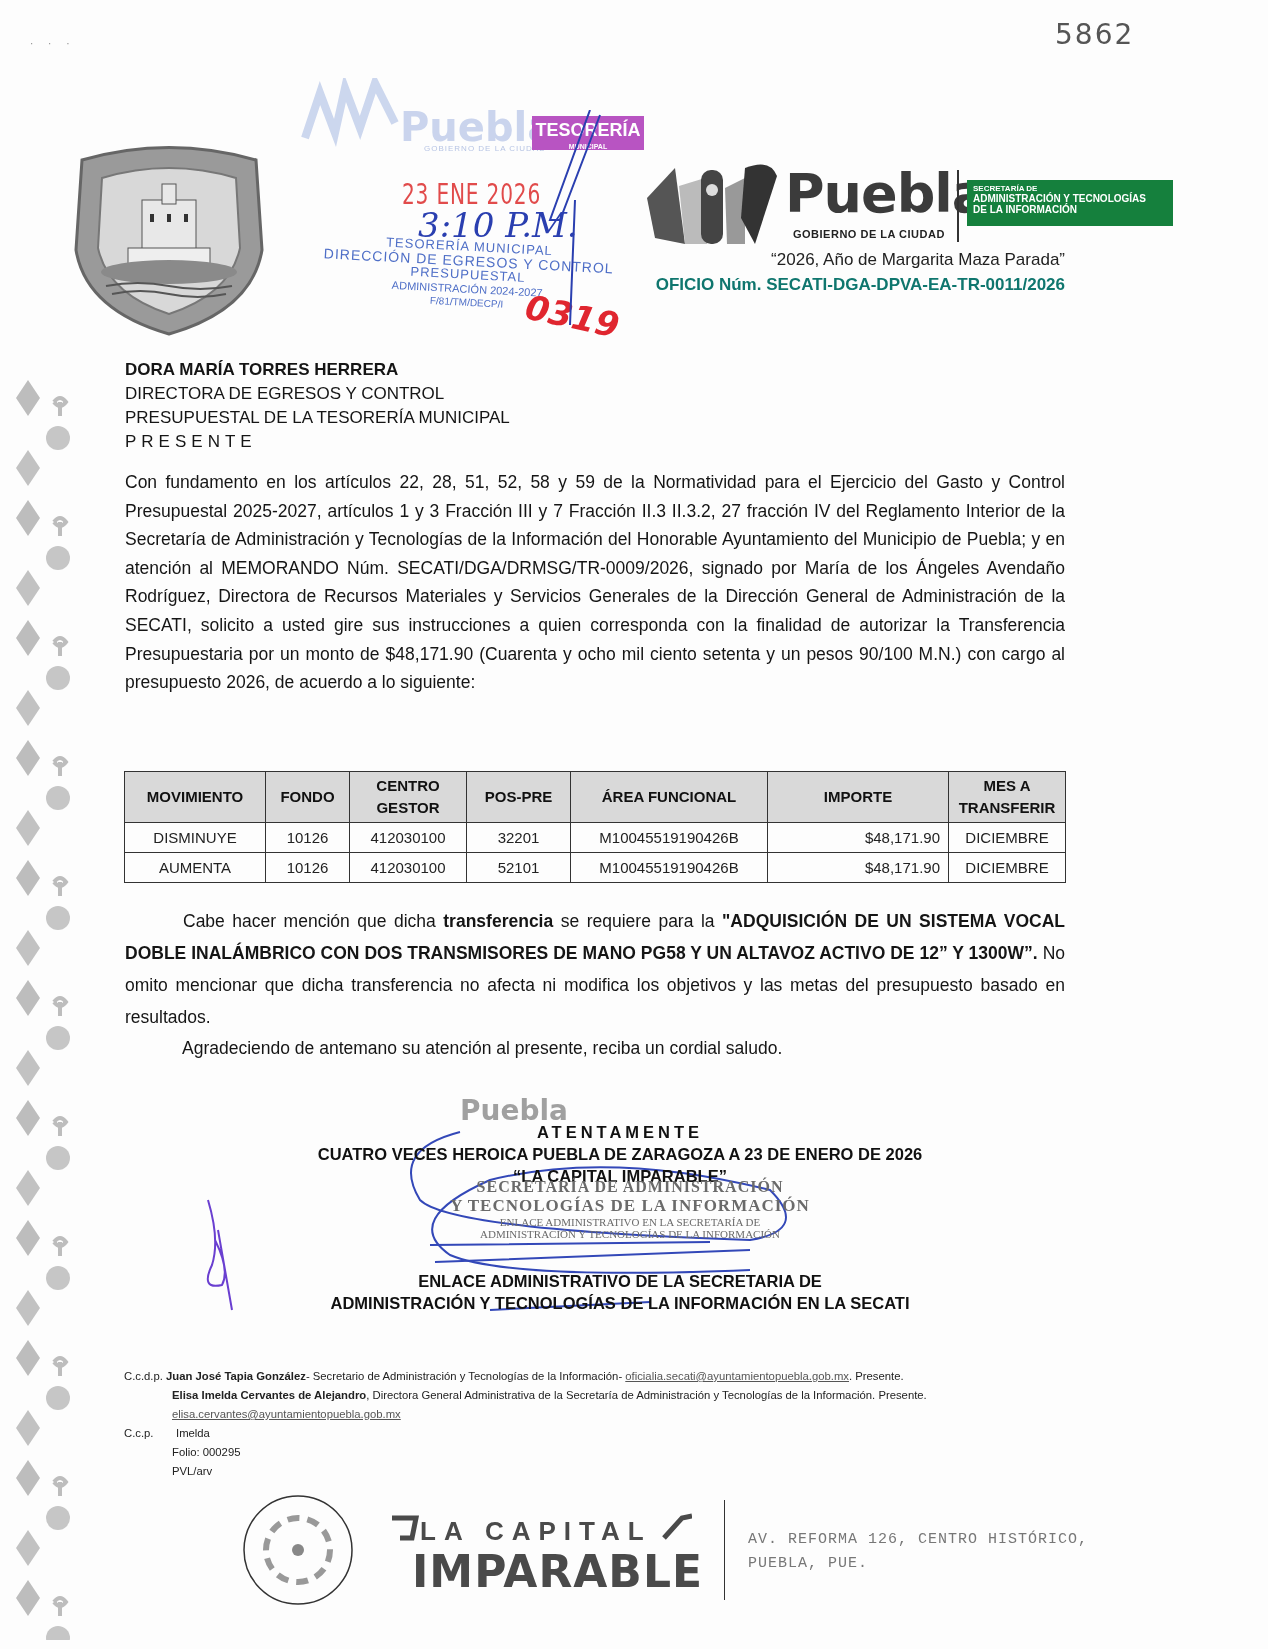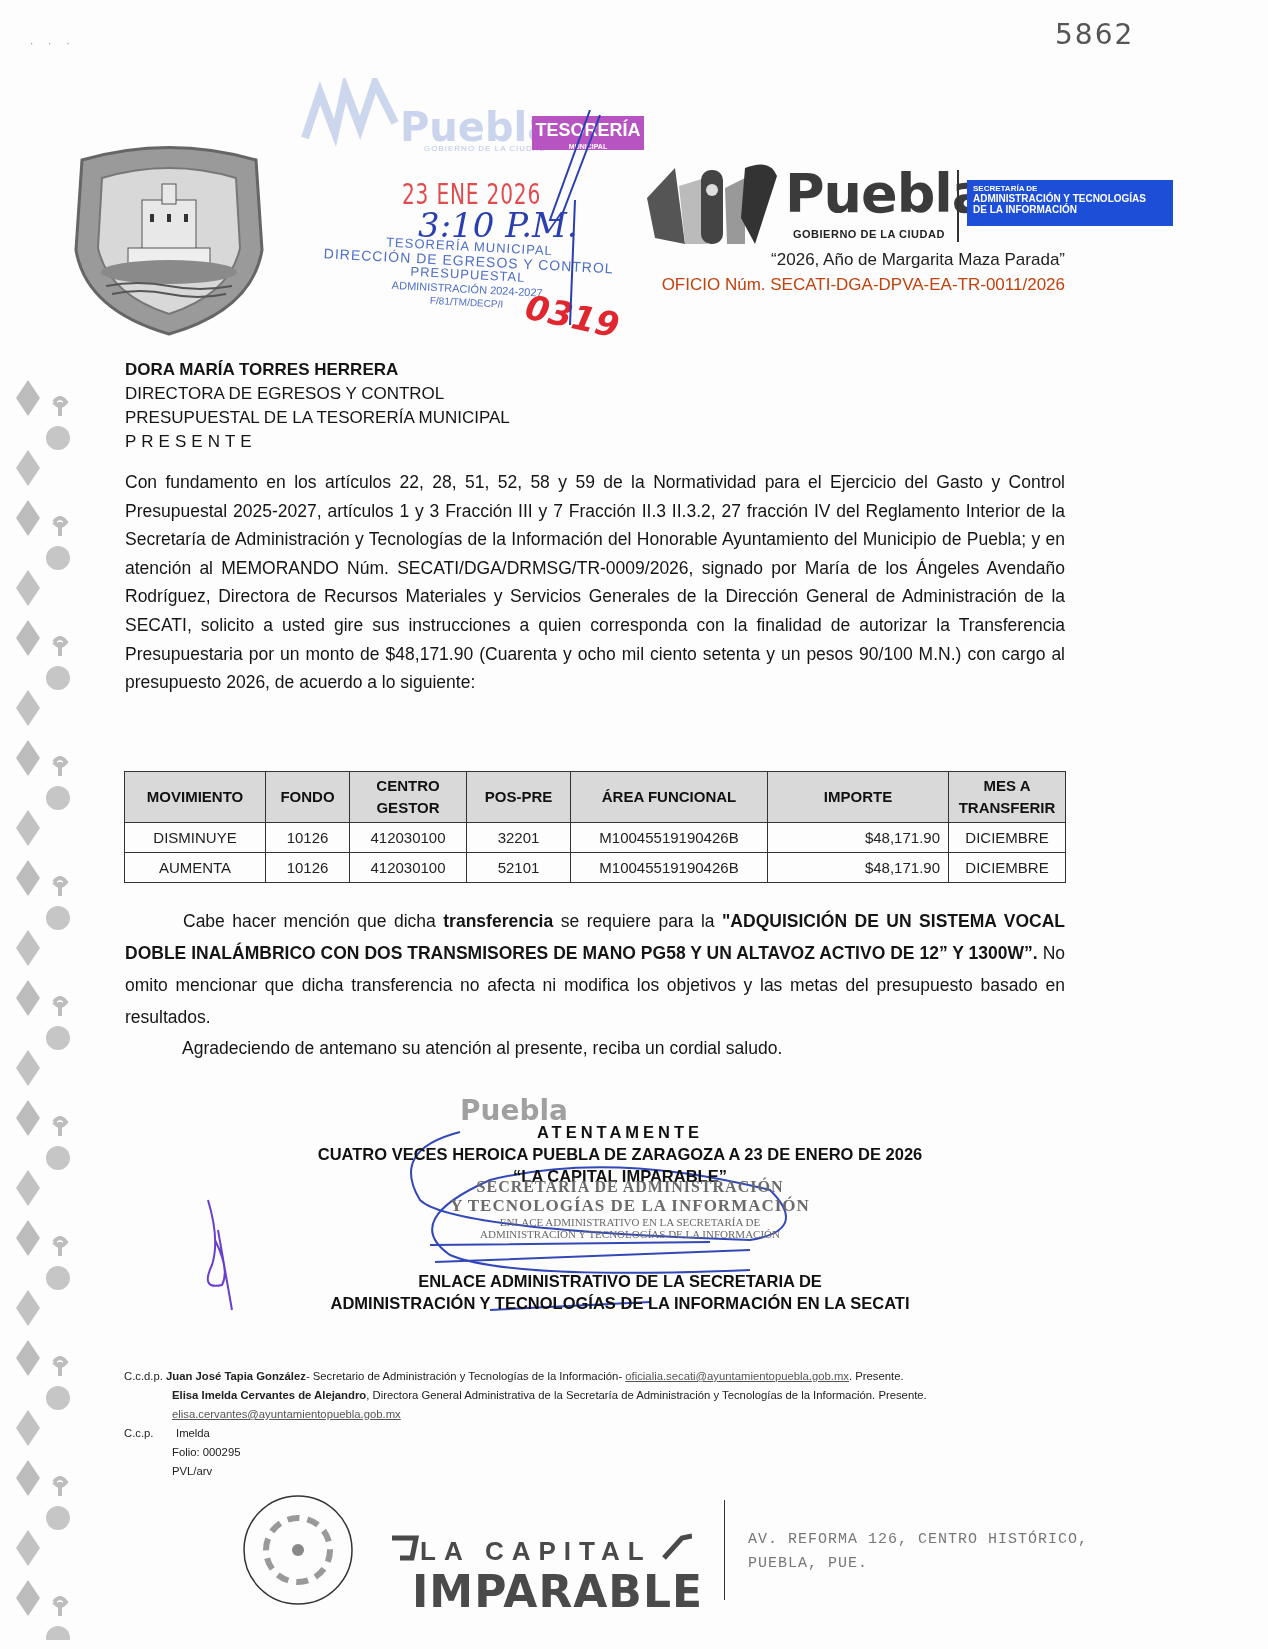--- a/index.html
+++ b/index.html
@@ -31,25 +31,25 @@
   .stamp-text .t4 { font-size:11px; }
   .stamp-text .t5 { font-size:10px; }
   .stamp-folio { left:525px; top:296px; font-size:34px; color:#e0262f; font-style:italic; font-weight:bold; transform:rotate(12deg); font-family:"DejaVu Sans", sans-serif; }
   .blue-stroke { left:530px; top:110px; width:80px; height:220px; }
 
   
   .header-logo { left:645px; top:158px; width:480px; height:90px; }
   .puebla-word { position:absolute; left:140px; top:4px; font-size:54px; font-weight:bold; color:#3b3b3b; font-family:"DejaVu Sans", sans-serif; letter-spacing:-1px; }
   .gob-ciudad { position:absolute; left:148px; top:70px; font-size:11px; font-weight:bold; color:#222; letter-spacing:.5px; }
   .divider-v { position:absolute; left:312px; top:12px; width:2px; height:72px; background:#333; }
-  .secret-box { position:absolute; left:322px; top:22px; width:206px; height:46px; background:#1d4ed8; color:#fff; padding:4px 6px; box-sizing:border-box; }
+  .secret-box { position:absolute; left:322px; top:22px; width:206px; height:46px; background:#15803d; color:#fff; padding:4px 6px; box-sizing:border-box; }
   .secret-box .s1 { font-size:8px; font-weight:bold; }
   .secret-box .s2 { font-size:10px; font-weight:bold; line-height:11px; }
   .header-motto { left:600px; top:250px; width:465px; text-align:right; font-size:17px; color:#222; }
-  .oficio-num { left:560px; top:275px; width:505px; text-align:right; font-size:17px; font-weight:normal; color:#c2410c; }
+  .oficio-num { left:560px; top:275px; width:505px; text-align:right; font-size:17px; font-weight:bold; color:#0f766e; }
 
   
   .left-border { left:14px; top:380px; width:60px; height:1260px; }
 
   
   .recipient { left:125px; top:358px; font-size:17px; line-height:24px; color:#151515; }
   .recipient .name { font-weight:bold; }
   .recipient .pres { letter-spacing:5px; }
 
   
@@ -78,21 +78,21 @@
   .sig-svg { left:190px; top:1090px; width:860px; height:260px; pointer-events:none; }
 
   
   .ccp { left:124px; top:1367px; font-size:11.3px; line-height:19px; color:#222; width:960px; }
   .ccp .ind { padding-left:48px; }
   .ccp .link { text-decoration:underline; color:#555; }
   .ccp .lbl { display:inline-block; width:52px; }
 
   
   .norma-seal { left:240px; top:1492px; width:116px; height:116px; }
-  .capital-logo { left:392px; top:1512px; width:300px; height:88px;margin-top:20px; }
+  .capital-logo { left:392px; top:1512px; width:300px; height:88px; }
   .capital-top { position:absolute; left:28px; top:4px; font-size:26px; font-weight:bold; letter-spacing:8px; color:#4a4a4a; }
   .capital-bot { position:absolute; left:20px; top:34px; font-size:44px; font-weight:bold; color:#4a4a4a; letter-spacing:1px; font-family:"DejaVu Sans", sans-serif; }
   .footer-div { left:724px; top:1500px; width:1px; height:100px; background:#333; }
   .footer-addr { left:748px; top:1528px; font-family:"Liberation Mono", monospace; font-size:15px; line-height:24px; color:#777; letter-spacing:1px; }
 </style>
 </head>
 <body>
 
 <div class="abs page-num">5862</div>
 <div class="abs corner-marks">· · ·</div>

